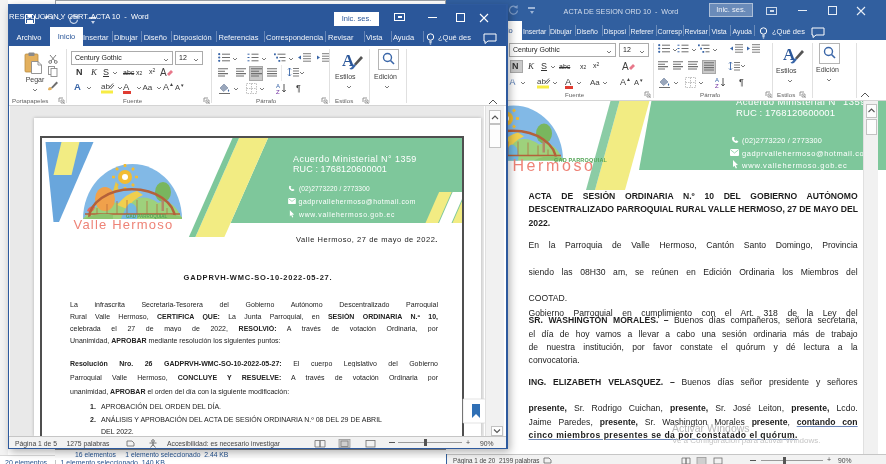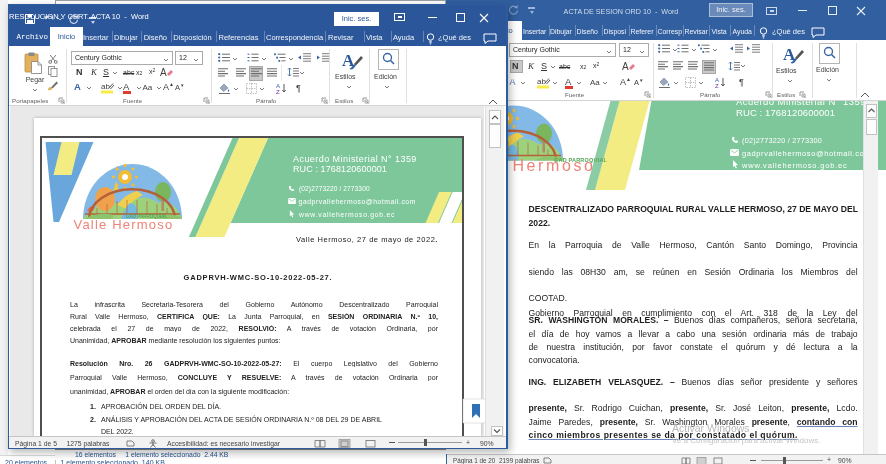--- a/index.html
+++ b/index.html
@@ -272,24 +272,25 @@
 <div class="a" style="left:296px;top:35px;font-size:7.3px;letter-spacing:0.2px;color:#fff;white-space:nowrap;">(02)2773220 / 2773300</div>
 <svg class="a" style="left:284px;top:48px;" width="9" height="7" viewBox="0 0 9 7">
       <rect x="0" y="0" width="9" height="7" rx="1" fill="#fff"></rect>
       <path d="M0.5 0.8 L4.5 4 L8.5 0.8" fill="none" stroke="#7ec79b" stroke-width="0.8"></path>
     </svg>
 <div class="a" style="left:296px;top:47.7px;font-size:7.5px;letter-spacing:0.6px;color:#fff;white-space:nowrap;">gadprvallehermoso@hotmail.com</div>
 <svg class="a" style="left:286px;top:59px;" width="7" height="9" viewBox="0 0 7 9">
       <path d="M1 0 L6 5 L3.7 5.3 L5 8 L3.8 8.6 L2.5 5.8 L1 7 Z" fill="#fff"></path>
     </svg>
 <div class="a" style="left:296px;top:59.6px;font-size:7.5px;letter-spacing:0.8px;color:#fff;white-space:nowrap;">www.vallehermoso.gob.ec</div>
+<div class="jline" style="left:82.6px;top:90.0px;width:329px;font-size:8.6px;color:#1c1c1c;font-weight:bold;">ACTA DE SESIÓN ORDINARIA N.º 10 DEL GOBIERNO AUTÓNOMO</div>
 <div class="jline" style="left:82.6px;top:103.3px;width:329px;font-size:8.6px;color:#1c1c1c;font-weight:bold;">DESCENTRALIZADO PARROQUIAL RURAL VALLE HERMOSO, 27 DE MAYO DEL</div>
 <div class="nline" style="left:82.6px;top:116.6px;font-size:8.6px;color:#1c1c1c;font-weight:bold;">2022.</div>
 <div class="jline" style="left:82.6px;top:139.0px;width:329px;font-size:8.6px;color:#1c1c1c;">En la Parroquia de Valle Hermoso, Cantón Santo Domingo, Provincia</div>
-<div class="jline" style="left:82.6px;top:165.6px;width:329px;font-size:8.6px;color:#1c1c1c;">siendo las 08H30 am, se reúnen en Sesión Ordinaria los Miembros del</div>
+<div class="jline" style="left:82.6px;top:165.6px;width:329px;font-size:8.6px;color:#1c1c1c;">siendo las 08H30 am, se reúnen en Edición Ordinaria los Miembros del</div>
 <div class="jline" style="left:82.6px;top:178.9px;width:329px;font-size:8.6px;color:#1c1c1c;margin-top:28px;">Gobierno Parroquial en cumplimiento con el Art. 318 de la Ley del</div>
 <div class="nline" style="left:82.6px;top:192.2px;font-size:8.6px;color:#1c1c1c;">COOTAD.</div>
 <div class="jline" style="left:82.6px;top:214.3px;width:329px;font-size:8.6px;color:#1c1c1c;"><b>SR. WASHINGTON MORALES. –</b> Buenos días compañeros, señora secretaria,</div>
 <div class="jline" style="left:82.6px;top:240.7px;width:329px;font-size:8.6px;color:#1c1c1c;">de nuestra institución, por favor constate el quórum y dé lectura a la</div>
 <div class="jline" style="left:82.6px;top:227.5px;width:329px;font-size:8.6px;color:#1c1c1c;">el día de hoy vamos a llevar a cabo una sesión ordinaria más de trabajo</div>
 <div class="nline" style="left:82.6px;top:253.9px;font-size:8.6px;color:#1c1c1c;">convocatoria.</div>
 <div class="jline" style="left:82.6px;top:275.9px;width:329px;font-size:8.6px;color:#1c1c1c;"><b>ING. ELIZABETH VELASQUEZ. –</b> Buenos días señor presidente y señores</div>
 <div class="jline" style="left:82.6px;top:302.3px;width:329px;font-size:8.6px;color:#1c1c1c;"><b>presente,</b> Sr. Rodrigo Cuichan, <b>presente,</b> Sr. José Leiton, <b>presente,</b> Lcdo.</div>
 <div class="jline" style="left:82.6px;top:315.5px;width:329px;font-size:8.6px;color:#1c1c1c;">Jaime Paredes, <b>presente,</b> Sr. Washington Morales <b>presente</b>, <b><u>contando con</u></b></div>
 <div class="nline" style="left:82.6px;top:328.7px;font-size:8.6px;color:#1c1c1c;letter-spacing:0.45px;"><b><u>cinco miembros presentes se da por constatado el quórum.</u></b></div>
@@ -345,21 +346,21 @@
 <div class="a" style="left:385px;top:8px;width:11px;height:8px;border:1px solid #fff;">
       <div class="a" style="left:2.5px;top:2px;width:4px;height:2px;background:#fff;"></div>
     </div>
 <div class="a" style="left:419px;top:12px;width:9px;height:1.2px;background:#fff;"></div>
 <div class="a" style="left:447px;top:8px;width:8.5px;height:8.5px;border:1px solid #fff;"></div>
 <svg class="a" style="left:470px;top:7.5px;" width="10" height="10" viewBox="0 0 10 10">
       <path d="M1 1 L9 9 M9 1 L1 9" stroke="#fff" stroke-width="1.1"></path>
     </svg>
 <div class="a" style="left:0;top:22px;width:500px;height:19px;background:#2b579a;"></div>
 <div class="a" style="left:41px;top:22px;width:33px;height:19px;background:#fff;color:#2b579a;font-size:7.5px;text-align:center;line-height:19px;">Inicio</div>
-<div class="a" style="left:7.5px;top:28px;font-size:7.5px;color:#fff;white-space:nowrap;font-family:Liberation Mono, monospace;">Archivo</div>
+<div class="a" style="left:7.5px;top:28px;font-size:7.5px;color:#fff;white-space:nowrap;">Archivo</div>
 <div class="tab" style="left:74px;top:28px;">Insertar</div>
 <div class="tab" style="left:105px;top:28px;">Dibujar</div>
 <div class="tab" style="left:134.7px;top:28px;">Diseño</div>
 <div class="tab" style="left:164.3px;top:28px;">Disposición</div>
 <div class="tab" style="left:209.5px;top:28px;text-align:right;">Referencias</div>
 <div class="tab" style="left:257px;top:28px;">Correspondencia</div>
 <div class="tab" style="left:319px;top:28px;">Revisar</div>
 <div class="tab" style="left:357px;top:28px;">Vista</div>
 <div class="tab" style="left:384px;top:28px;">Ayuda</div>
 <div class="tsep" style="left:102.5px;top:26px;"></div>

